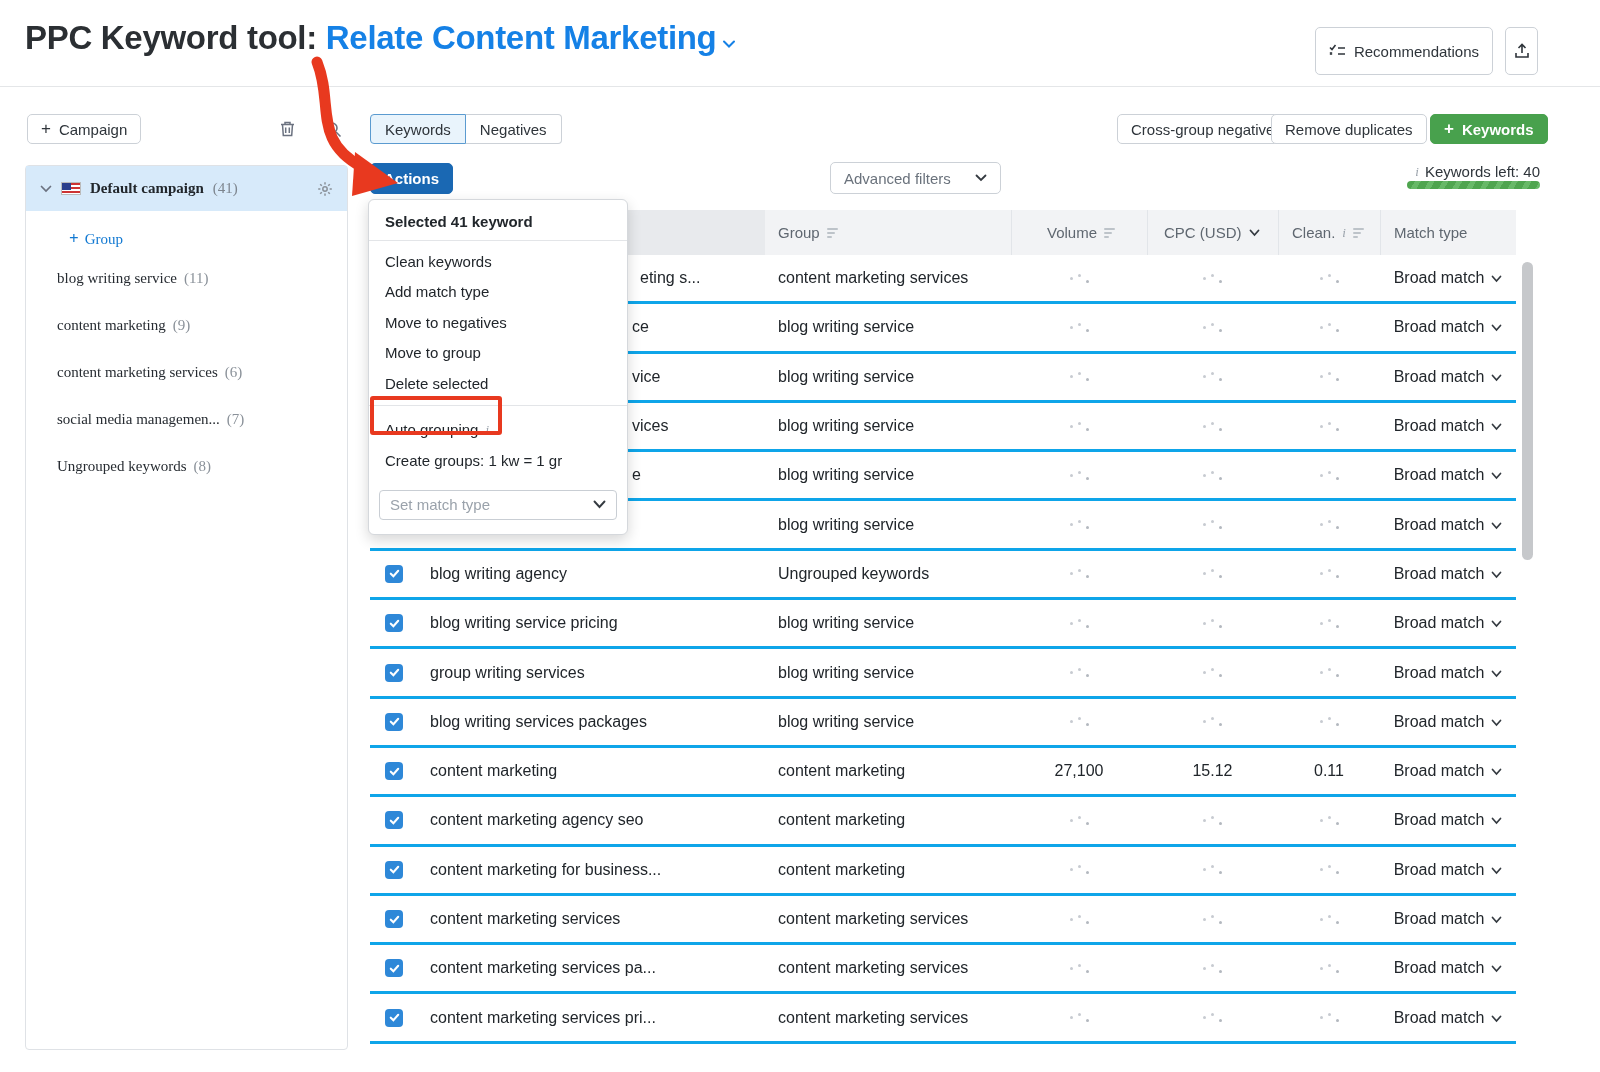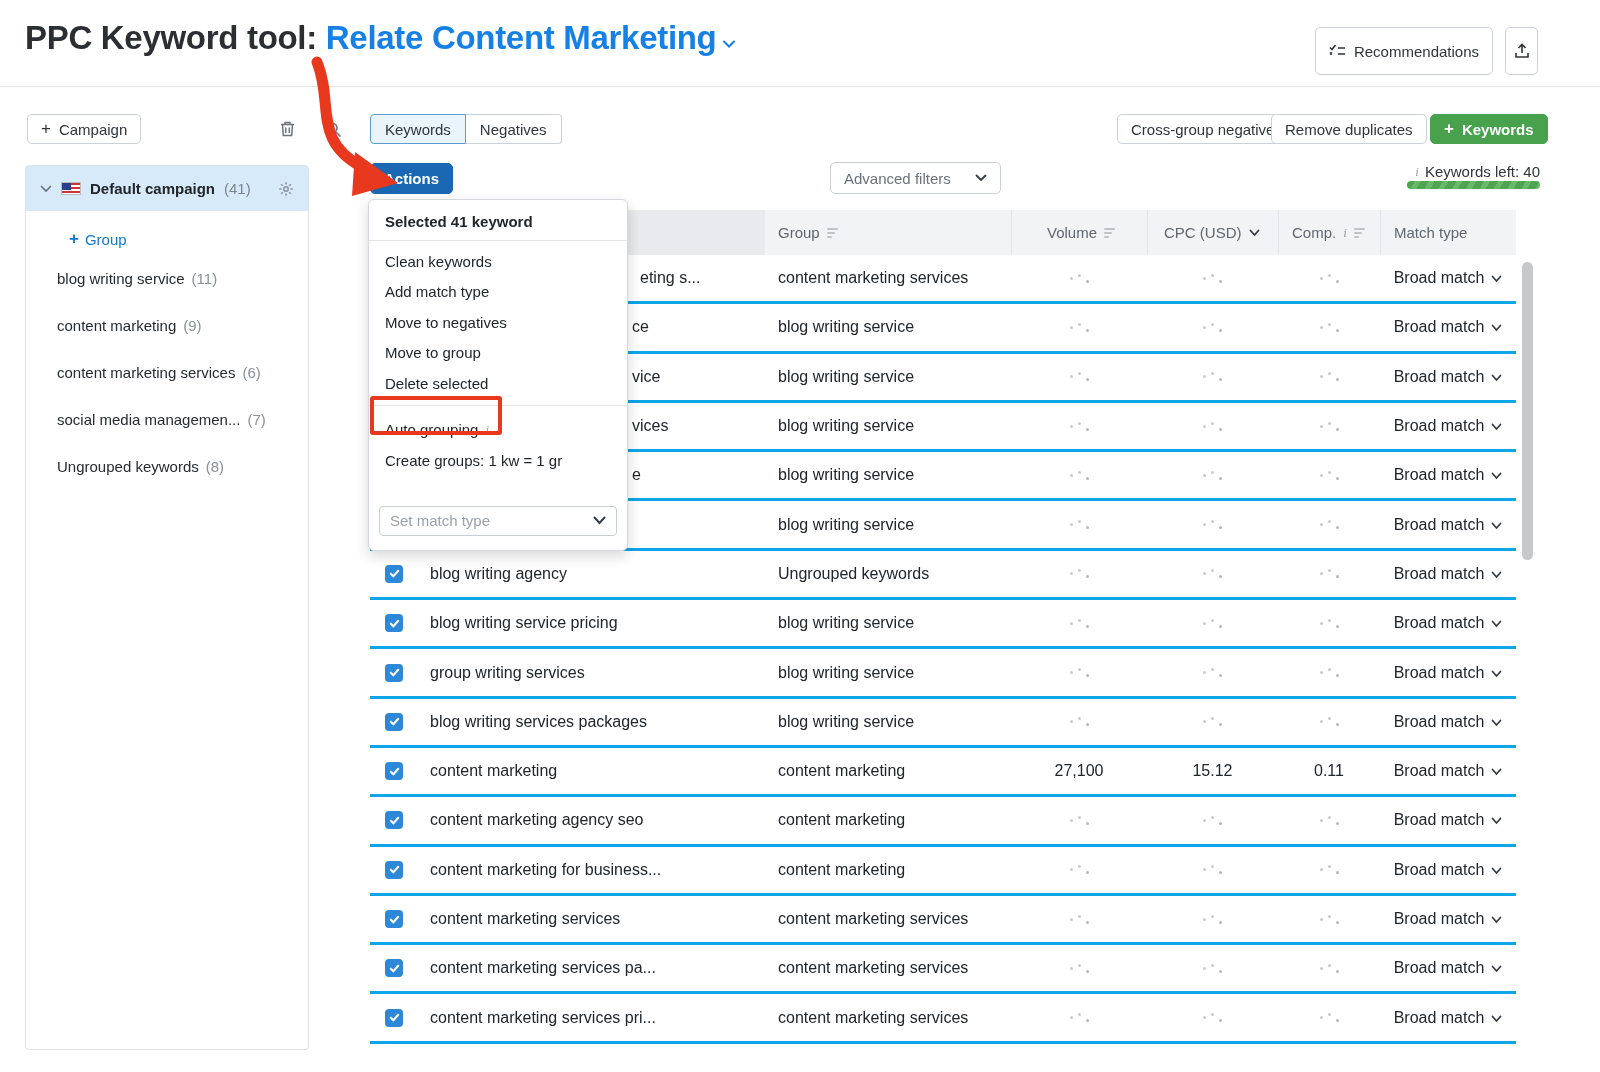--- a/index.html
+++ b/index.html
@@ -37,21 +37,21 @@
   .chip { background:#eceef0; border-radius:12px; font-size:14.5px; color:#2f353b; padding:3px 10px; max-width:97px; overflow:hidden; white-space:nowrap; flex:none; }
   .searchbox input { border:none; outline:none; font-size:15px; flex:1; min-width:0; color:#2f353b; font-family:inherit; }
   .searchbox input::placeholder { color:#9aa2ab; }
   .advfilters { position:absolute; left:830px; top:162px; height:32px; color:#6a727c; gap:24px; }
   .kwleft { position:absolute; right:60px; top:163px; font-size:15px; color:#2f353b; display:flex; align-items:center; gap:6px; }
   .kwleft-bar { position:absolute; left:1407px; top:181px; width:133px; height:8px; border-radius:4px; background:repeating-linear-gradient(120deg,#4fa54f 0 7px,#68b968 7px 12px); }
 
   .info-i { font-style:italic; font-family:"Liberation Serif",serif; color:#9aa2ab; font-size:13px; }
 
   
-  .sidebar { position:absolute; left:25px; top:165px; width:284px; height:885px; border:1px solid #dfe2e6; border-radius:4px; background:#fff; z-index:5; }
+  .sidebar { position:absolute; left:25px; top:165px; width:323px; height:885px; border:1px solid #dfe2e6; border-radius:4px; background:#fff; z-index:5;font-family:Liberation Serif, serif; }
   .camp-row { height:45px; background:#d7eafa; display:flex; align-items:center; padding:0 14px; gap:9px; cursor:pointer; }
   .camp-row .name { font-weight:700; font-size:15px; color:#21262b; }
   .camp-row .cnt { color:#7d858e; font-size:15px; }
   .camp-row .gear { margin-left:auto; }
   .flag { width:20px; height:13px; position:relative; background:repeating-linear-gradient(#c33 0 2px,#fff 2px 4px); border:.5px solid #bbb; flex:none; }
   .flag::after { content:""; position:absolute; left:0; top:0; width:9px; height:7px; background:#2b3f8c; }
   .add-group { margin:18px 0 6px 43px; display:inline-flex; align-items:center; gap:6px; color:#1279d2; font-size:15px; cursor:pointer; }
   .add-group .plus { font-size:17px; font-weight:700; }
   .g-item { height:47px; display:flex; align-items:center; padding-left:31px; gap:7px; font-size:15px; color:#262b31; cursor:pointer; }
   .g-item .cnt { color:#8a9199; }
@@ -80,21 +80,21 @@
 
   .scroll-thumb { position:absolute; left:1522px; top:262px; width:11px; height:298px; border-radius:6px; background:#c6c8cb; z-index:8; cursor:grab; }
 
   
   .menu { position:absolute; left:368px; top:199px; width:260px; background:#fff; border:1px solid #d5d8dc; border-radius:6px; box-shadow:0 5px 14px rgba(0,0,0,.16); z-index:50; padding-bottom:14px; }
   .menu-head { padding:13px 16px 10px; font-weight:700; font-size:15px; color:#21262b; }
   .menu hr { border:none; border-top:1px solid #e3e5e8; }
   .menu-items1 { padding:5px 0 6px; }
   .menu-item { height:30.5px; display:flex; align-items:center; padding:0 16px; font-size:15px; color:#21262b; cursor:pointer; gap:7px; }
   .menu-items2 { padding:9px 0 2px; }
-  .setmatch { margin:28px 10px 0 10px; height:30px; border:1px solid #c9ced4; border-radius:4px; display:flex; align-items:center; justify-content:space-between; padding:0 10px; color:#9aa2ab; font-size:15px; cursor:pointer; }
+  .setmatch { margin:12px 10px 0 10px; height:30px; border:1px solid #c9ced4; border-radius:4px; display:flex; align-items:center; justify-content:space-between; padding:0 10px; color:#9aa2ab; font-size:15px; cursor:pointer; }
 
   
   .ann-box { position:absolute; left:370px; top:396px; width:132px; height:39px; border:4px solid #e8391f; border-radius:3px; z-index:60; pointer-events:none; }
   .ann-arrow { position:absolute; left:0; top:0; width:1600px; height:1072px; z-index:60; pointer-events:none; }
 
   svg.ic { display:block; }
 </style>
 </head>
 <body>
 
@@ -247,21 +247,21 @@
       </div>
       <div class="hcell vline" style="padding-left:16px;">
         <span>CPC (USD)</span>
         <span>
             <svg class="ic" width="11" height="8" viewBox="0 0 11 8">
               <path d="M1.5 1.5L5.5 6l4-4.5" fill="none" stroke="#343a40" stroke-width="1.8" stroke-linecap="round"></path>
             </svg>
           </span>
       </div>
       <div class="hcell vline">
-        <span>Comp.</span>
+        <span>Clean.</span>
         <span class="info-i">i</span>
         <span class="sbars">
             <b></b>
             <b></b>
             <b></b>
           </span>
       </div>
       <div class="hcell vline">
         <span>Match type</span>
       </div>

